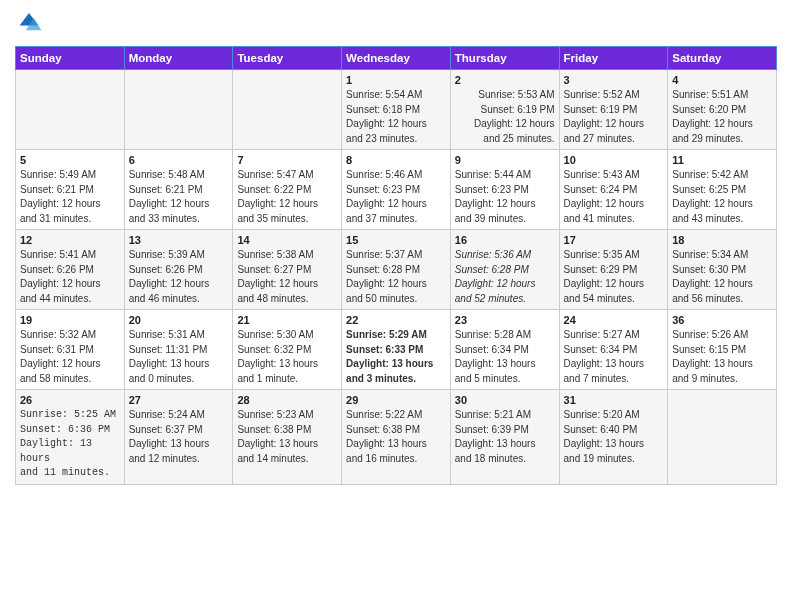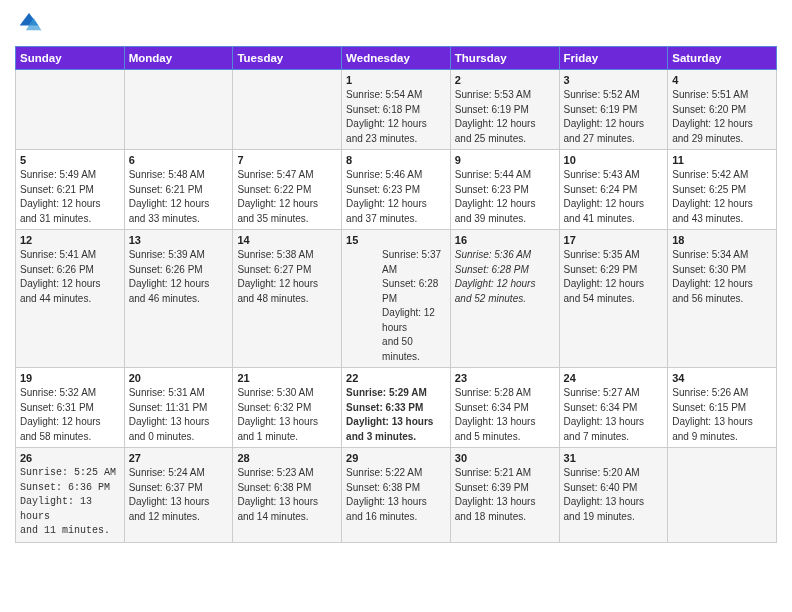--- a/index.html
+++ b/index.html
@@ -132,21 +132,21 @@
           <td></td>
           <td>
             <span class="day-num">1</span>
             <div class="day-info" style="white-space: pre-line;">Sunrise: 5:54 AM
 Sunset: 6:18 PM
 Daylight: 12 hours
 and 23 minutes.</div>
           </td>
           <td>
             <span class="day-num">2</span>
-            <div class="day-info" style="white-space: pre-line;">Sunrise: 5:53 AM
+            <div class="day-info" style="white-space: pre-line; text-align: right;">Sunrise: 5:53 AM
 Sunset: 6:19 PM
 Daylight: 12 hours
 and 25 minutes.</div>
           </td>
           <td>
             <span class="day-num">3</span>
             <div class="day-info" style="white-space: pre-line;">Sunrise: 5:52 AM
 Sunset: 6:19 PM
 Daylight: 12 hours
 and 27 minutes.</div>
@@ -227,21 +227,21 @@
           </td>
           <td>
             <span class="day-num">14</span>
             <div class="day-info" style="white-space: pre-line;">Sunrise: 5:38 AM
 Sunset: 6:27 PM
 Daylight: 12 hours
 and 48 minutes.</div>
           </td>
           <td>
             <span class="day-num">15</span>
-            <div class="day-info" style="white-space: pre-line; margin-left: 36px;">Sunrise: 5:37 AM
+            <div class="day-info" style="white-space: pre-line;">Sunrise: 5:37 AM
 Sunset: 6:28 PM
 Daylight: 12 hours
 and 50 minutes.</div>
           </td>
           <td>
             <span class="day-num">16</span>
             <div class="day-info" style="white-space: pre-line; font-style: italic;">Sunrise: 5:36 AM
 Sunset: 6:28 PM
 Daylight: 12 hours
 and 52 minutes.</div>
@@ -298,21 +298,21 @@
 and 5 minutes.</div>
           </td>
           <td>
             <span class="day-num">24</span>
             <div class="day-info" style="white-space: pre-line;">Sunrise: 5:27 AM
 Sunset: 6:34 PM
 Daylight: 13 hours
 and 7 minutes.</div>
           </td>
           <td>
-            <span class="day-num">34</span>
+            <span class="day-num">36</span>
             <div class="day-info" style="white-space: pre-line;">Sunrise: 5:26 AM
 Sunset: 6:15 PM
 Daylight: 13 hours
 and 9 minutes.</div>
           </td>
         </tr>
         <tr>
           <td>
             <span class="day-num">26</span>
             <div class="day-info" style="white-space: pre-line; font-family: Liberation Mono, monospace;">Sunrise: 5:25 AM

